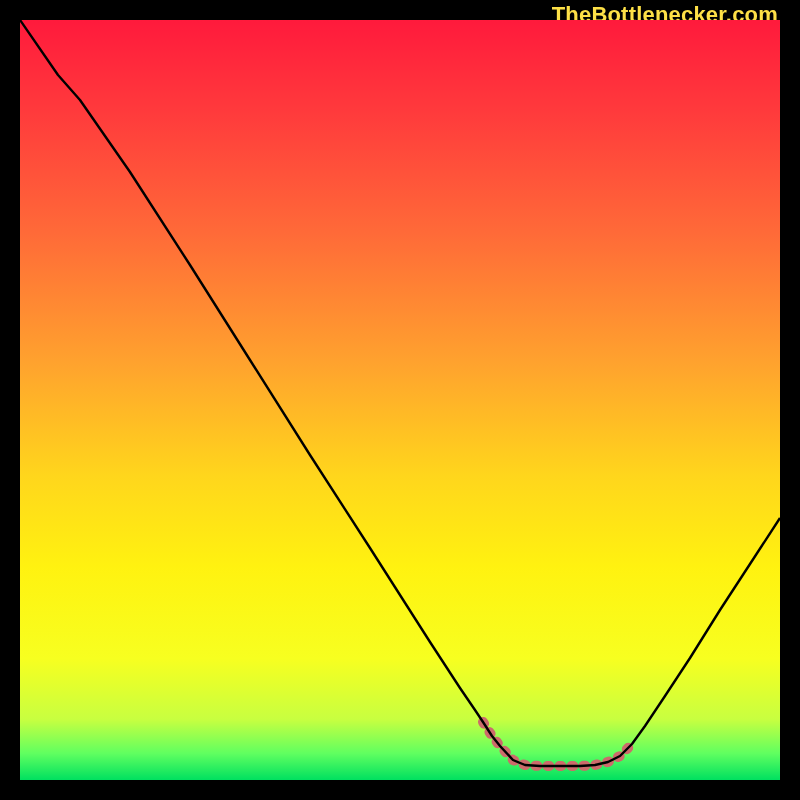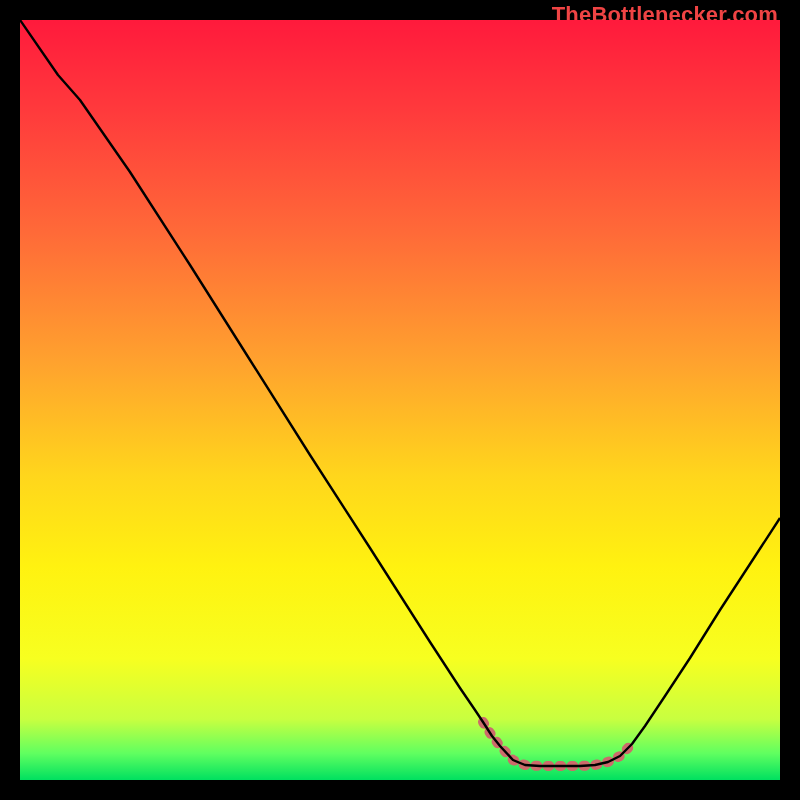--- a/index.html
+++ b/index.html
@@ -30,21 +30,21 @@
     position: absolute;
     left: 0;
     top: 0;
     width: 760px;
     height: 760px;
   }
   .watermark {
     position: absolute;
     top: 2px;
     right: 22px;
-    color: #ef4444;
+    color: #fde047;
     font-size: 22px;
     font-weight: bold;
     letter-spacing: 0.2px;
   }
 </style>
 </head>
 <body>
 
 <div class="watermark">TheBottlenecker.com</div>
 

